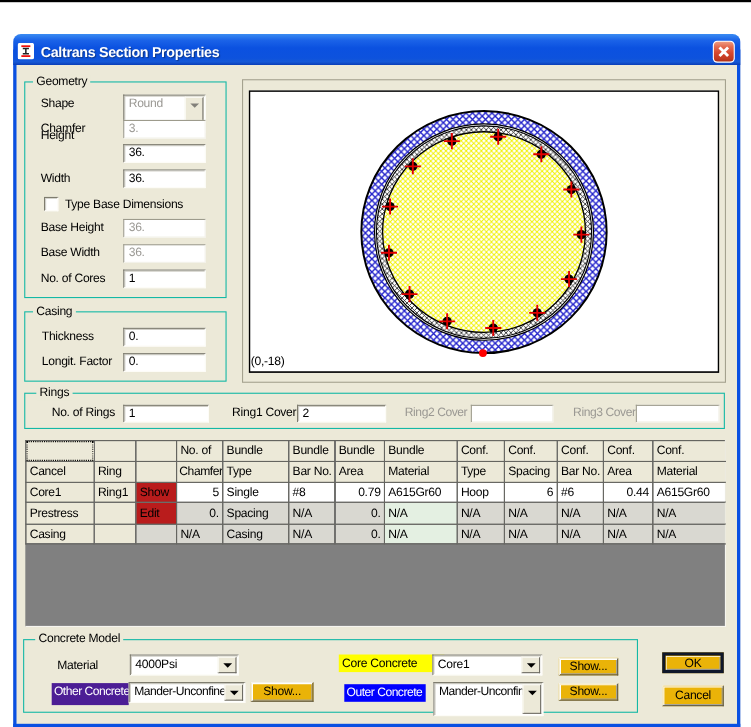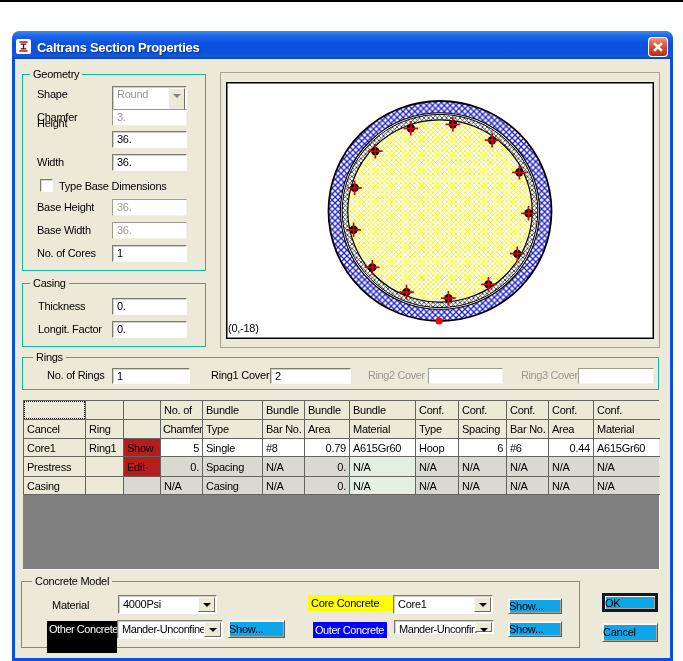--- a/index.html
+++ b/index.html
@@ -7,21 +7,21 @@
 .grp{position:absolute;border:1px solid #14b8a6;background:transparent}
 .glabel{position:absolute;top:-7px;background:#ECE9D8;padding:0 3px;line-height:13px;color:#000;white-space:nowrap}
 .lab{position:absolute;line-height:13px;color:#000;white-space:nowrap}
 .tf{position:absolute;background:#fff;border:1px solid;border-color:#7e7c6e #fdfcf7 #fdfcf7 #7e7c6e;box-shadow:inset 1px 1px 0 rgba(120,115,95,0.35);padding-left:4px;line-height:15px;color:#000;white-space:nowrap;overflow:hidden}
 .tf.dis{color:#9a9893;border-color:#9d9b8c #f2f1e8 #f2f1e8 #9d9b8c;box-shadow:none}
 .combo{position:absolute;background:#fff;border:1px solid;border-color:#7e7c6e #fdfcf7 #fdfcf7 #7e7c6e;box-shadow:inset 1px 1px 0 rgba(120,115,95,0.35);padding-left:4px;line-height:17px;color:#000;white-space:nowrap;overflow:hidden}
 .cbtn{position:absolute;right:1px;top:1px;bottom:1px;width:17px;background:#ECE9D8;border:1px solid;border-color:#FBFAF4 #6E6C64 #6E6C64 #FBFAF4}
 .cbtn:after{content:"";position:absolute;left:4px;top:5px;width:0;height:0;border:4px solid transparent;border-top:4px solid #000;border-bottom:none}
 .combo.dis{color:#9a9893}
 .combo.dis .cbtn:after{border-top-color:#82807a}
-.btn{position:absolute;background:#0ea5e9;border:1px solid;border-color:#F4F3EC #5E5C55 #5E5C55 #F4F3EC;box-shadow:inset 1px 1px 0 #fff,inset -1px -1px 0 #A8A599;text-align:left;color:#000}
+.btn{position:absolute;background:#eab308;border:1px solid;border-color:#F4F3EC #5E5C55 #5E5C55 #F4F3EC;box-shadow:inset 1px 1px 0 #fff,inset -1px -1px 0 #A8A599;text-align:center;color:#000}
 .btn.def{border:3px solid #0f172a;box-shadow:inset 1px 1px 0 #fff,inset -1px -1px 0 #A8A599}
 table{border-collapse:collapse;table-layout:fixed;font-size:11px}
 td{border:1px solid #656560;padding:0 3px;white-space:nowrap;overflow:hidden;background:#fff;color:#000}
 td.h{background:#ECE9D8}
 td.g{background:#D9D8D1}
 td.gr{background:#E4F0E2}
 td.y{background:#b91c1c}
 td:last-child{border-right-color:#eceadf}
 td.r{text-align:right}
 </style></head><body>
@@ -263,21 +263,21 @@
   </table>
 
 <div class="grp" style="left:21px;top:581px;width:559px;height:67px">
     <span class="glabel" style="left:10px">Concrete Model</span>
   </div>
 <div class="lab" style="left:52px;top:599px">Material</div>
 <div class="combo" style="left:118px;top:595px;width:99px;height:19px">4000Psi<span class="cbtn"></span></div>
 <div class="abs" style="left:308px;top:595px;width:96px;height:16px;background:#FFFF00;padding:2px 16px 0 3px;white-space:nowrap;overflow:hidden">Core Concrete</div>
 <div class="combo" style="left:393px;top:595px;width:100px;height:19px">Core1<span class="cbtn"></span></div>
 <div class="btn" style="left:508px;top:598px;width:54px;height:16px;line-height:14px">Show...</div>
-<div class="abs" style="left:47px;top:621px;width:70px;height:32px;background:#000000;color:#fff;padding:2px 0 0 2px;white-space:nowrap;overflow:hidden;letter-spacing:-0.45px">Other Concrete</div>
+<div class="abs" style="left:47px;top:621px;width:70px;height:20px;background:#4c1d95;color:#fff;padding:2px 0 0 2px;white-space:nowrap;overflow:hidden;letter-spacing:-0.45px">Other Concrete</div>
 <div class="combo" style="left:117px;top:620px;width:106px;height:19px;letter-spacing:-0.45px">Mander-Unconfine<span class="cbtn"></span></div>
 <div class="btn" style="left:228px;top:620px;width:57px;height:18px;line-height:16px">Show...</div>
 <div class="abs" style="left:313px;top:622px;width:74px;height:16px;background:#0000FF;color:#fff;padding:2px 0 0 2px;white-space:nowrap;overflow:hidden;letter-spacing:-0.45px">Outer Concrete</div>
-<div class="combo" style="left:394px;top:620px;width:100px;height:14px;letter-spacing:-0.45px">Mander-Unconfin<span class="cbtn"></span></div>
+<div class="combo" style="left:394px;top:620px;width:100px;height:31px;letter-spacing:-0.45px">Mander-Unconfin<span class="cbtn"></span></div>
 <div class="btn" style="left:508px;top:621px;width:54px;height:16px;line-height:14px">Show...</div>
 
 <div class="btn def" style="left:602px;top:593px;width:56px;height:19px;line-height:15px">OK</div>
 <div class="btn" style="left:602px;top:623px;width:56px;height:19px;line-height:17px">Cancel</div>
 
 </body></html>

